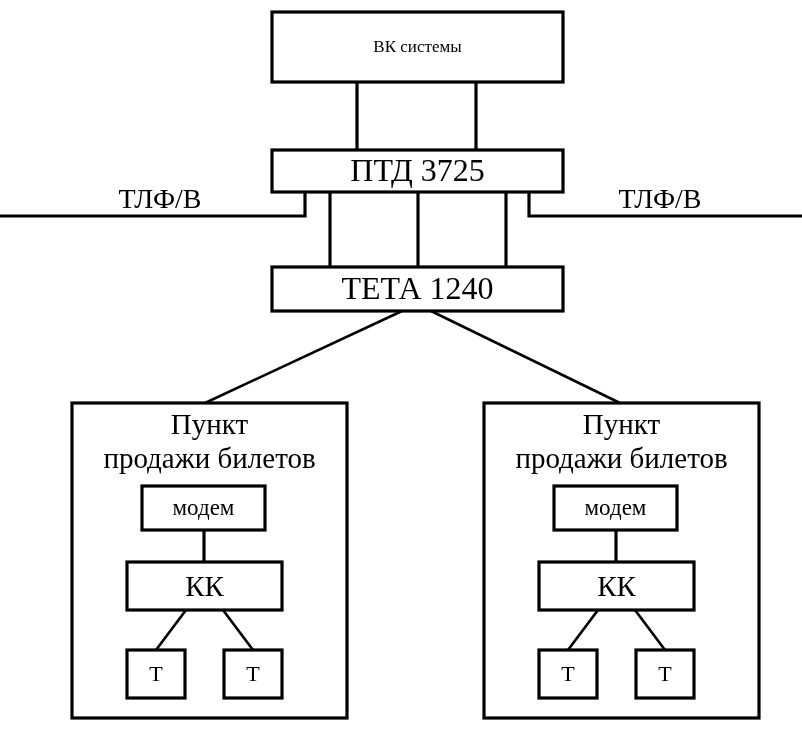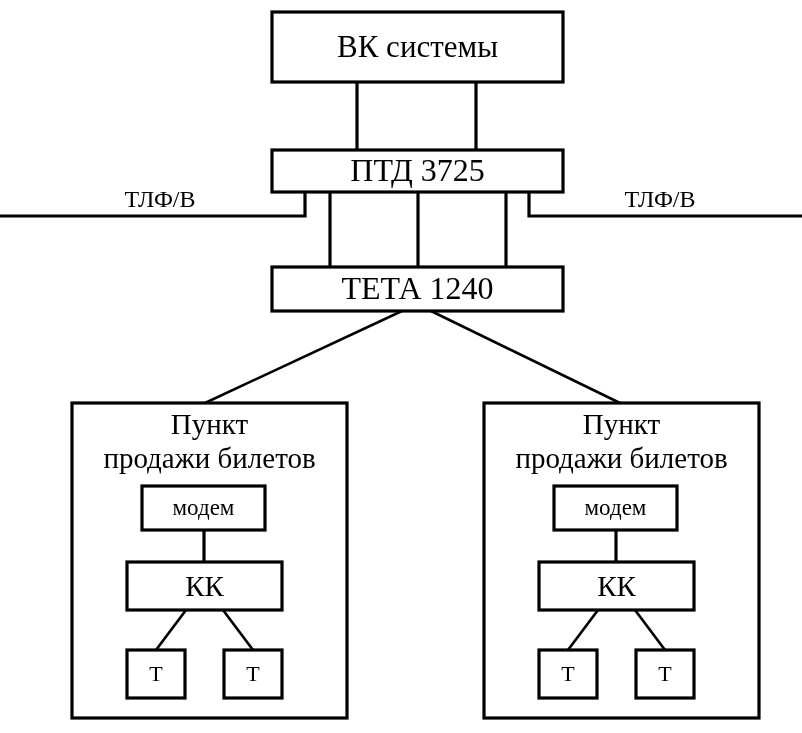--- a/index.html
+++ b/index.html
@@ -34,26 +34,26 @@
     text-align: center;
     color: #000000;
     line-height: 1.18;
     white-space: pre-line;
     pointer-events: none;
     user-select: none;
   }
   .lbl-line { display: block; }
 
   
-  .size-xl { font-size: 31px; }
+  .size-xl { font-size: 17px; }
   .size-lg { font-size: 32px; text-align: center; }
   .size-md { font-size: 29px; }
   .size-sm { font-size: 23px; }
   .size-t  { font-size: 22px; }
-  .size-link { font-size: 24px; text-align: right; }
+  .size-link { font-size: 28px; text-align: right; }
 
   
   #label-vk       { left: 272px; top: 12px;  width: 291px; height: 70px; }
   #label-ptd      { left: 272px; top: 150px; width: 291px; height: 42px; }
   #label-teta     { left: 272px; top: 267px; width: 291px; height: 44px; }
   #label-tlf-left { left: 60px;  top: 184px; width: 200px; height: 30px; }
   #label-tlf-right{ left: 560px; top: 184px; width: 200px; height: 30px; }
 
   #label-punkt-1  { left: 72px;  top: 410px; width: 275px; height: 62px; }
   #label-modem-1  { left: 142px; top: 486px; width: 123px; height: 44px; }

